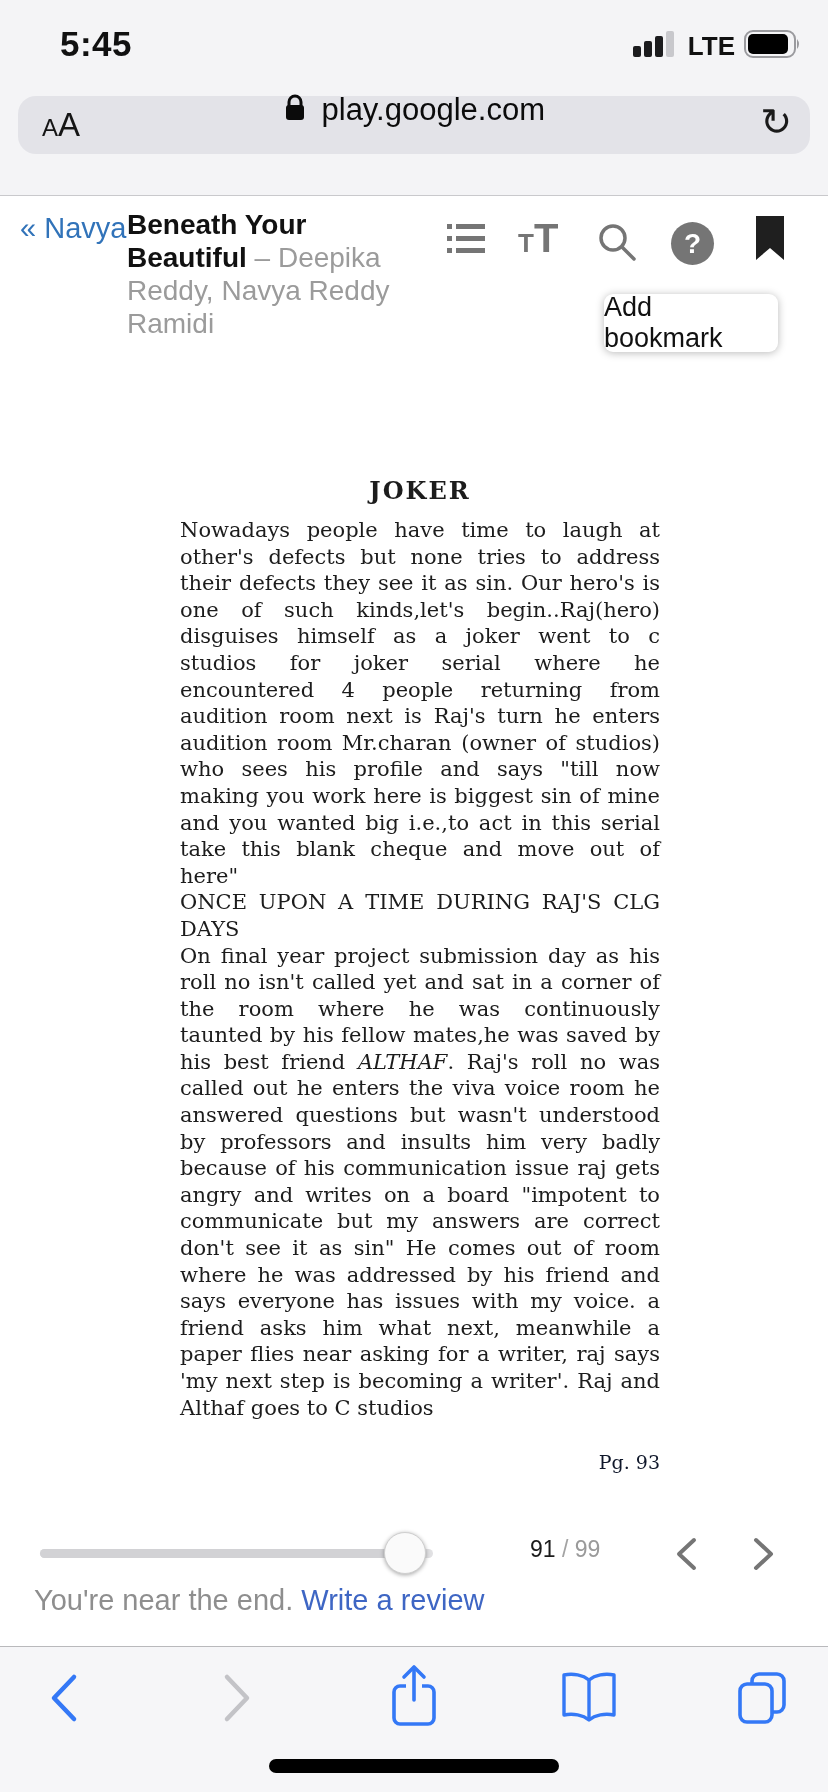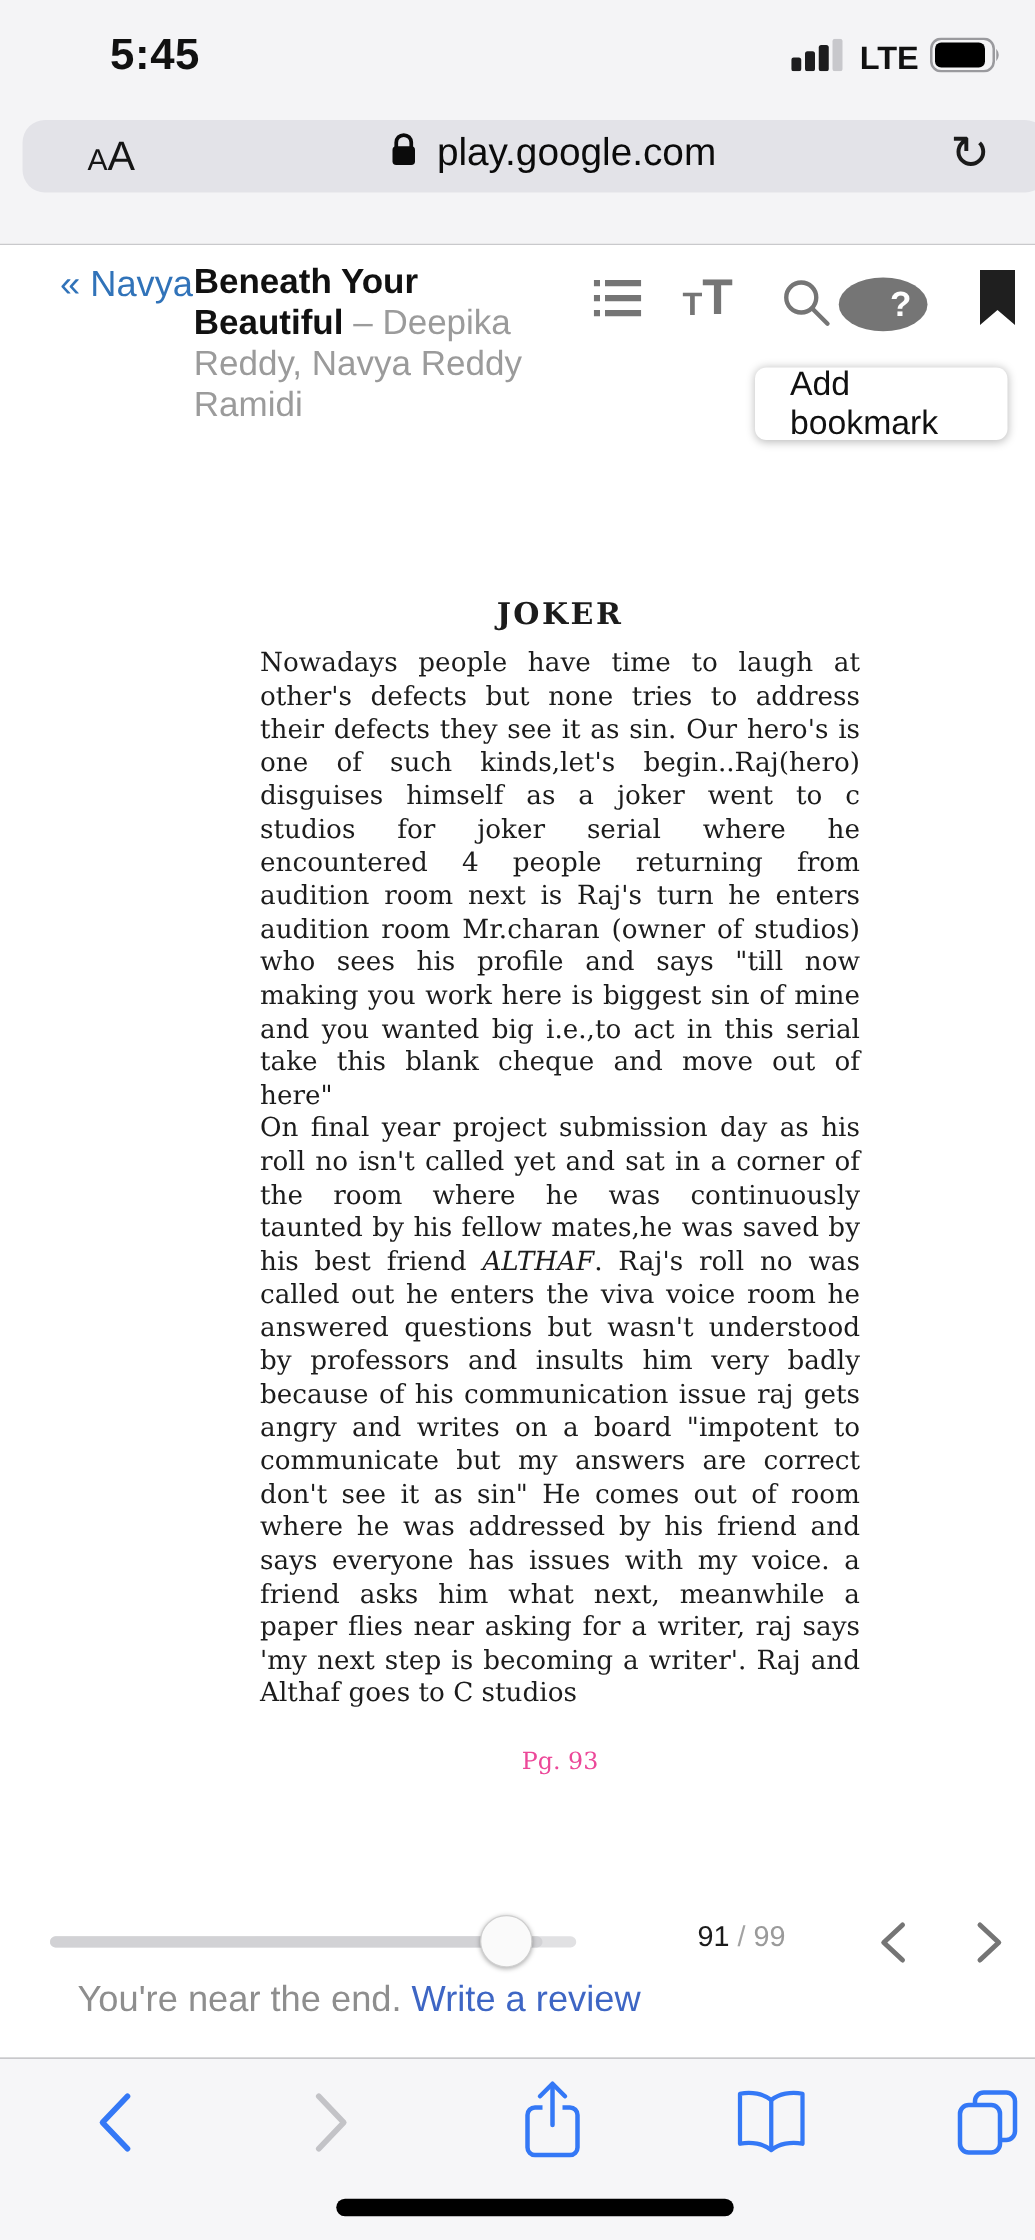--- a/index.html
+++ b/index.html
@@ -1,48 +1,48 @@
 <!DOCTYPE html>
 <html><head>
 <meta charset="utf-8">
 <style>
   html,body{margin:0;padding:0;}
   body{width:828px;height:1792px;position:relative;background:#ffffff;
        font-family:"Liberation Sans", sans-serif;-webkit-font-smoothing:antialiased;}
-  .abs{position:absolute;padding-left:28px;}
+  .abs{position:absolute;}
   
   .chrome-top{left:0;top:0;width:828px;height:196px;background:#f4f4f6;border-bottom:1px solid #c9c9cc;box-sizing:border-box;}
   .time{left:60px;top:24px;font-size:35px;font-weight:600;color:#111;letter-spacing:.5px;}
   .status-right{right:26px;top:30px;display:flex;align-items:center;gap:9px;}
   .lte{font-size:26px;color:#111;font-weight:700;}
   .url-pill{left:18px;top:96px;width:792px;height:58px;border-radius:18px;background:#e3e3e8;}
   .aa{left:42px;top:106px;color:#151515;}
   .aa .a1{font-size:24px;} .aa .a2{font-size:33px;}
-  .url-center{left:0;top:104px;width:828px;text-align:center;}
+  .url-center{left:0;top:92px;width:828px;text-align:center;}
   .url-center .dom{font-size:31px;color:#0b0b0b;vertical-align:middle;}
   .reload{right:36px;top:100px;font-size:38px;color:#1a1a1a;}
   
   .exit{left:20px;top:212px;font-size:29px;color:#3173b9;}
   .booktitle{left:127px;top:208px;width:302px;font-size:28px;line-height:33px;}
   .booktitle .tb{font-weight:bold;color:#111;}
   .booktitle .ta{color:#9b9b9b;}
   .hicon{top:222px;color:#757575;}
   .help-circle{width:43px;height:43px;border-radius:50%;background:#757575;color:#fff;
                display:flex;align-items:center;justify-content:center;font-size:28px;font-weight:bold;}
   .tt{display:flex;align-items:flex-end;color:#757575;font-weight:bold;}
   .tt .t-small{font-size:26px;line-height:26px;} .tt .t-big{font-size:40px;line-height:36px;}
   .tooltip{left:604px;top:294px;width:174px;height:58px;background:#fff;border-radius:9px;
            box-shadow:0 1px 8px rgba(0,0,0,.28);display:flex;align-items:center;justify-content:center;
            font-size:27px;color:#111;}
   
   .page-col{left:180px;top:460px;width:480px;color:#1c1c1c;font-family:"DejaVu Serif", serif;}
   .chap{ text-align:center;font-weight:bold;font-size:24px;letter-spacing:2px;margin:16px 0 12px 0;}
   .body-text{font-size:21px;line-height:26.6px;text-align:justify;}
   .body-text p{margin:0;}
-  .pgnum{text-align:center;font-size:19px;color:#ec4899;margin-top:30px;}
+  .pgnum{text-align:right;font-size:19px;color:#0f172a;margin-top:30px;}
   
   .slider-track{left:40px;top:1549px;width:393px;height:9px;border-radius:5px;background:#e1e1e3;}
   .slider-fill{left:40px;top:1549px;width:366px;height:9px;border-radius:5px;background:#d2d2d5;}
   .slider-thumb{left:384px;top:1532px;width:42px;height:42px;border-radius:50%;background:#fafafa;
                 border:1px solid #cfcfcf;box-shadow:0 1px 4px rgba(0,0,0,.35);box-sizing:border-box;}
   .pagecount{left:530px;top:1536px;font-size:23px;}
   .pagecount .cur{color:#1b1b1b;} .pagecount .sep{color:#a3a3a3;} .pagecount .tot{color:#9a9a9a;}
   .pg-nav{top:1537px;width:40px;height:40px;color:#757575;}
   .endnote{left:34px;top:1584px;font-size:29px;}
   .endnote .gray{color:#8e8e8e;} .endnote .link{color:#3e66c4;}
@@ -129,20 +129,21 @@
     <path d="M3 0 h28 v44 L17 32 3 44 Z" fill="#1f1f1f"></path>
   </svg>
 </div>
 
 <div class="abs tooltip">Add bookmark</div>
 
 <div class="abs page-col">
   <div class="chap">JOKER</div>
   <div class="body-text">
     <p>Nowadays people have time to laugh at other's defects but none tries to address their defects they see it as sin. Our hero's is one of such kinds,let's begin..Raj(hero) disguises himself as a joker went to c studios for joker serial where he encountered 4 people returning from audition room next is Raj's turn he enters audition room Mr.charan (owner of studios) who sees his profile and says "till now making you work here is biggest sin of mine and you wanted big i.e.,to act in this serial take this blank cheque and move out of here"</p>
+    <p>ONCE UPON A TIME DURING RAJ'S CLG DAYS</p>
     <p><span>On final year project submission day as his roll no isn't called yet and sat in a corner of the room where he was continuously taunted by his fellow mates,he was saved by his best friend </span><i>ALTHAF</i><span>. Raj's roll no was called out he enters the viva voice room he answered questions but wasn't understood by professors and insults him very badly because of his communication issue raj gets angry and writes on a board "impotent to communicate but my answers are correct don't see it as sin" He comes out of room where he was addressed by his friend and says everyone has issues with my voice. a friend asks him what next, meanwhile a paper flies near asking for a writer, raj says 'my next step is becoming a writer'. Raj and Althaf goes to C studios</span></p>
   </div>
   <div class="pgnum">Pg. 93</div>
 </div>
 
 <div class="abs slider-track"></div>
 <div class="abs slider-fill"></div>
 <div class="abs slider-thumb"></div>
 
 <div class="abs pagecount">

